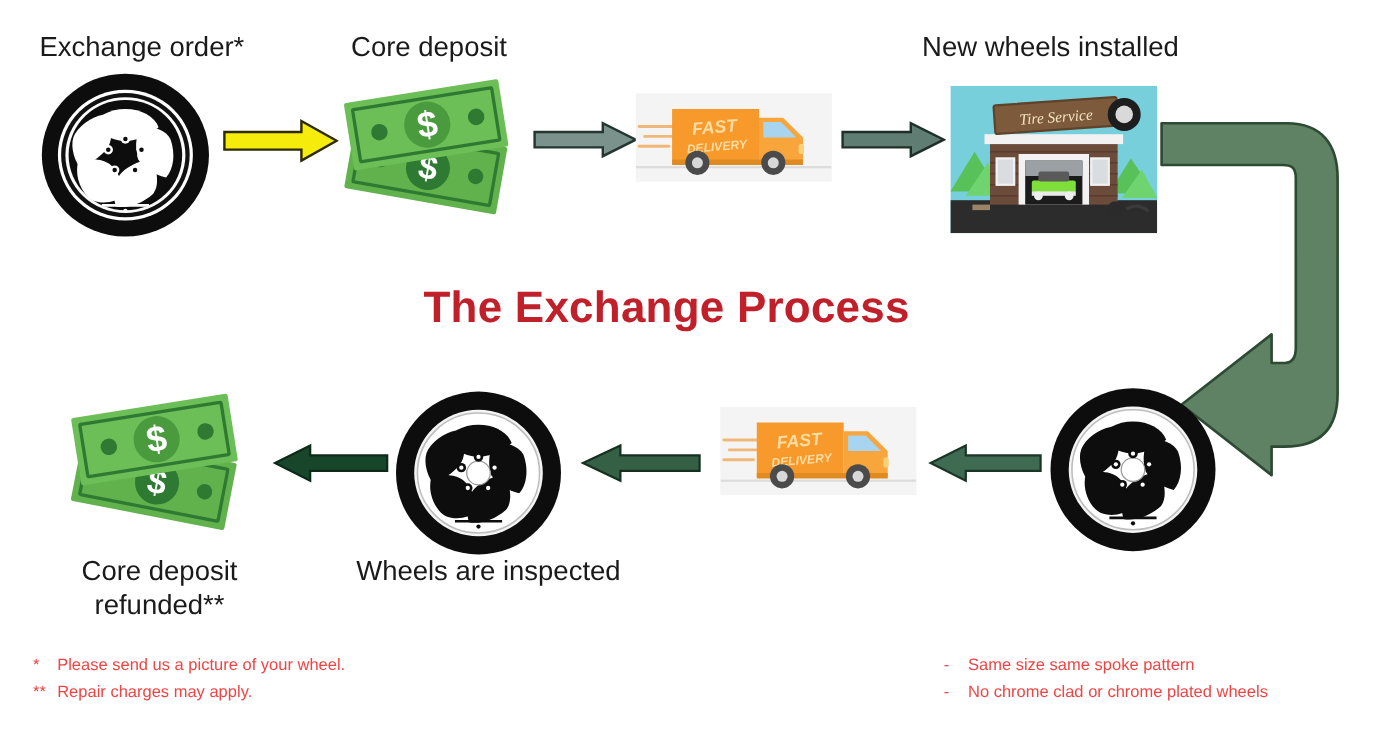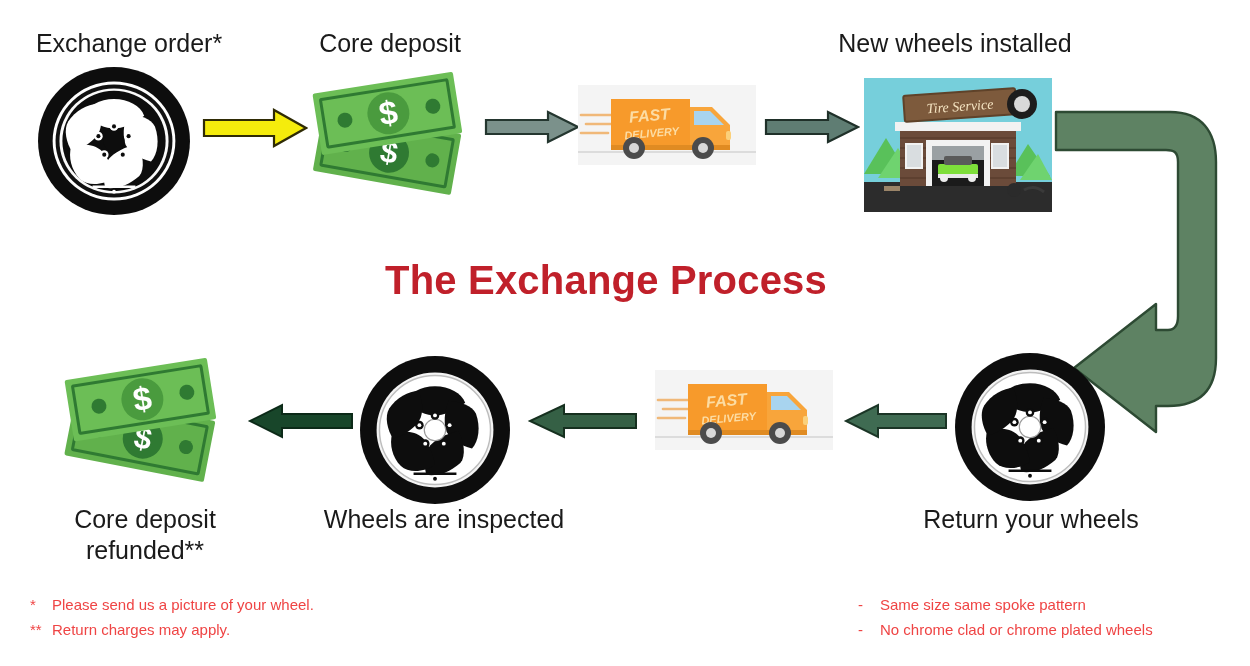--- a/index.html
+++ b/index.html
@@ -340,28 +340,27 @@
         <circle cx="68" cy="91" r="4.4" fill="#0d0d0d"></circle>
           <circle cx="68" cy="91" r="2" fill="#ffffff"></circle>
         <circle cx="62" cy="72" r="4.4" fill="#0d0d0d"></circle>
           <circle cx="62" cy="72" r="2" fill="#ffffff"></circle>
       </g>
       <path d="M56 122 h44" stroke="#0d0d0d" stroke-width="2.5" fill="none"></path>
       <circle cx="78" cy="127" r="2" fill="#0d0d0d"></circle>
     </svg>
   </div>
 
-  <div class="label" style="left:895px;top:504px;width:272px;">Return your wheels</div>
 
   <div class="note" style="left:30px;top:592px;">
     <span class="note-row">
       <span class="mark">*</span><span>Please send us a picture of your wheel.</span>
     </span>
     <span class="note-row">
-      <span class="mark">**</span><span>Return charges may apply.</span>
+      <span class="mark">**</span><span>Repair charges may apply.</span>
     </span>
   </div>
 
   <div class="note" style="left:858px;top:592px;">
     <span class="note-row">
       <span class="mark">-</span><span>Same size same spoke pattern</span>
     </span>
     <span class="note-row">
       <span class="mark">-</span><span>No chrome clad or chrome plated wheels</span>
     </span>

